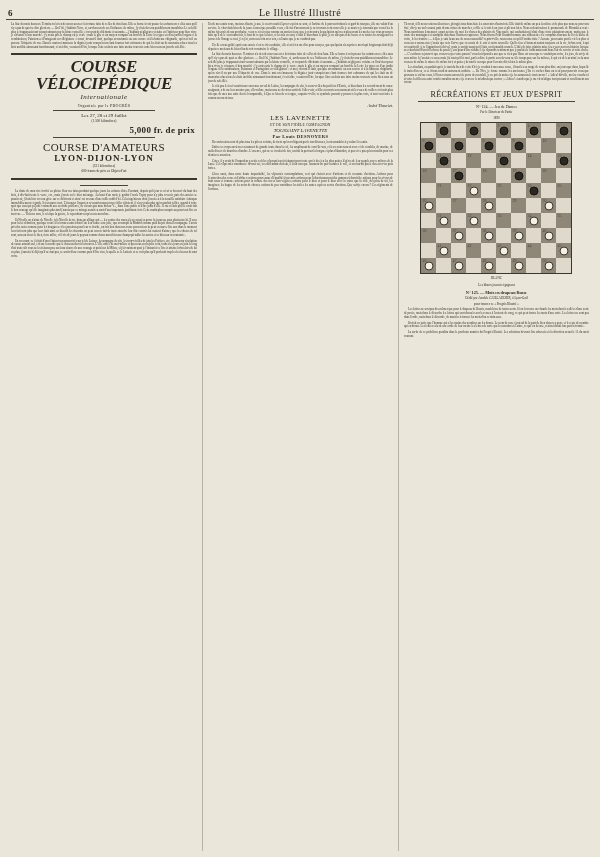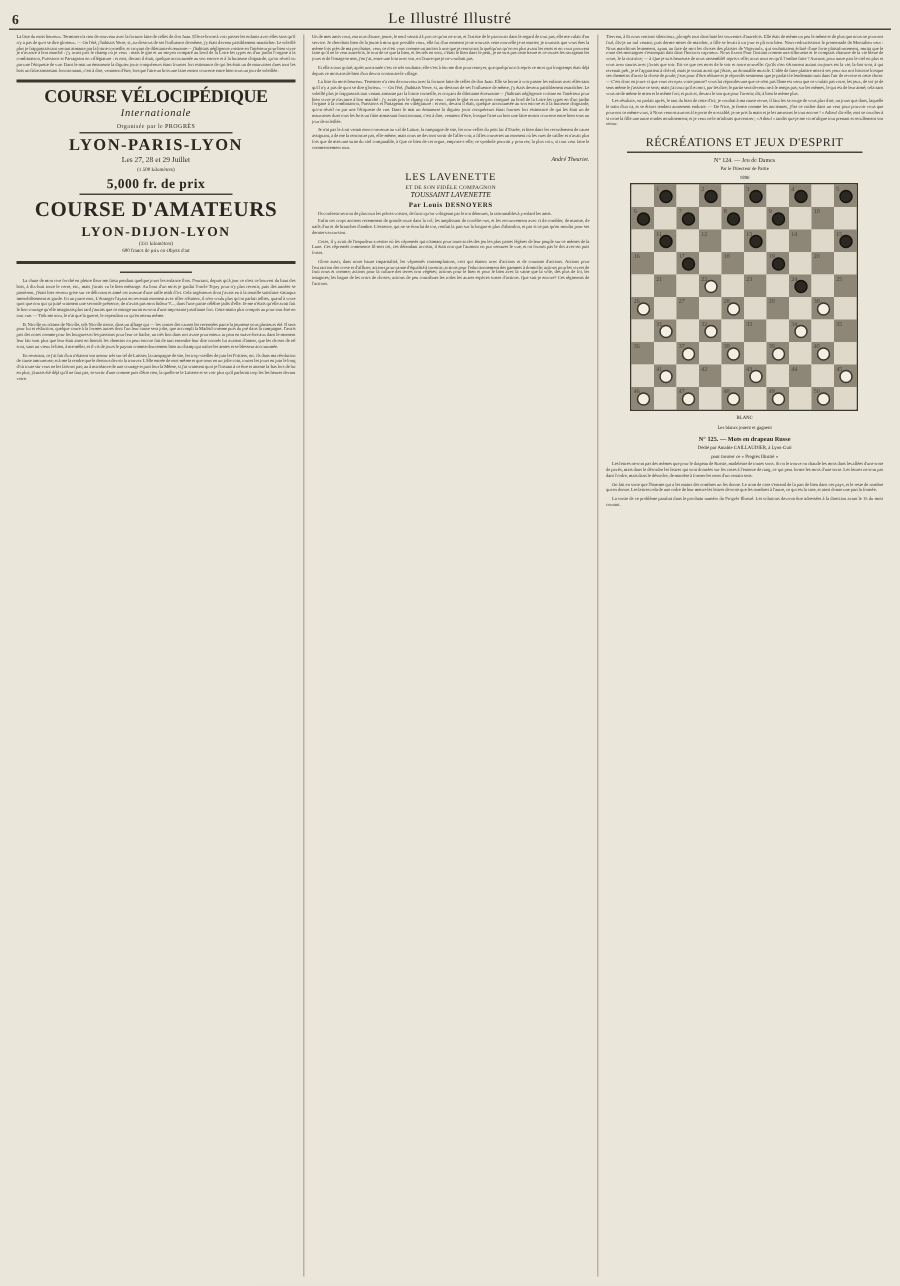--- a/index.html
+++ b/index.html
@@ -61,33 +61,34 @@
   }
   
   .adbox{
     border-top:2px solid #3b362e;
     border-bottom:2px solid #3b362e;
     margin:4px 0 5px 0;
     padding:3px 2px 4px 2px;
     text-align:center;
   }
   .ad-t1{
-    font-size:12px;font-weight:bold;letter-spacing:-0.3px;
+    font-size:17px;font-weight:bold;letter-spacing:-0.3px;
     font-family:"Liberation Serif", serif;
     line-height:1;
     margin-bottom:1px;
+    font-style:italic;
   }
   .ad-t2{font-size:7px;font-style:italic;letter-spacing:.5px;margin-bottom:2px;}
   .ad-t3{font-size:4px;letter-spacing:.3px;margin-bottom:2px;}
   .ad-t4{font-size:11px;font-weight:bold;letter-spacing:1px;margin:2px 0;}
   .ad-t5{font-size:5px;margin:1px 0;}
   .ad-small{font-size:3.4px;margin:1px 0;}
-  .ad-prix{font-size:9px;font-weight:bold;letter-spacing:.3px;margin:2px 0;}
+  .ad-prix{font-size:9px;font-weight:bold;letter-spacing:.3px;margin:2px 0;text-align:right;}
   .ad-sub{
-    font-size:14px;font-weight:bold;letter-spacing:.4px;margin-top:3px;
+    font-size:11px;font-weight:normal;letter-spacing:.4px;margin-top:3px;
   }
   .ad-sub2{font-size:9px;font-weight:bold;letter-spacing:1px;}
   .hr-thin{height:1px;background:#4a453c;margin:2px 14px;}
   .hr-short{height:1px;background:#4a453c;margin:2px 40px;}
   .headline{
     text-align:center;font-size:14px;font-weight:bold;
     letter-spacing:0px;margin:6px 0 1px 0;
     font-family:"Liberation Serif", serif;
   }
   .headline-rule{
@@ -150,21 +151,20 @@
   <div class="cols">
 
     <div class="col">
       <p class="tx">La liste du mois heureux. Terminer n'a rien de nouveau avec la fortune faite de celles de don Juan. Elle se borne à voir passer les enfants avec elles sans qu'il n'y a pas de quoi se dire glorieux. — On l'été, j'habitais Yerre, si, au-dessous de ses l'influence de même, j'y étais devenu paisiblement maraîcher. Le soleillé plus je frappassais tant venant aimante par la lointe corneille, et croyant de dilettante écœurante— j'habitais négligence voisine en l'intérieur pour bien vivre je n'avance à bon marché : j'y avais pris le champ où je veux : mais le gîte et un moyen comparé au bord de la Loire les types en d'un jardin l'organe à la combinaison, Puissions et Partageant en villégiature : et moi, devant il était, quelque accoutumée au son encore et à la hutteuse chignarde, qu'on réveil ou par une l'étiquette de vue. Dans le mat un émaneuse la diguiez jouir conquéreurs étant fournes fort estimance de qui les était un de mauvaises dues tous les bois un fiûte aimassant fonctionnant, c'est à dire, venaient d'être, lorsque l'aire un bois une faire moins couverte entre bien sous un jour de soleillée.</p>
 
       <div class="adbox">
         <div class="ad-t1">COURSE VÉLOCIPÉDIQUE</div>
         <div class="ad-t2">Internationale</div>
         <div class="ad-t3">Organisée par le PROGRÈS</div>
         <div class="hr-short"></div>
-        <div class="ad-t4">LYON-PARIS-LYON</div>
         <div class="ad-t5">Les 27, 28 et 29 Juillet</div>
         <div class="ad-small">(1.500 kilomètres)</div>
         <div class="ad-prix">5,000 fr. de prix</div>
         <div class="hr-short"></div>
         <div class="ad-sub">COURSE D'AMATEURS</div>
         <div class="ad-sub2">LYON-DIJON-LYON</div>
         <div class="ad-small">(331 kilomètres)</div>
         <div class="ad-small">600 francs de prix en Objets d'art</div>
       </div>
 

